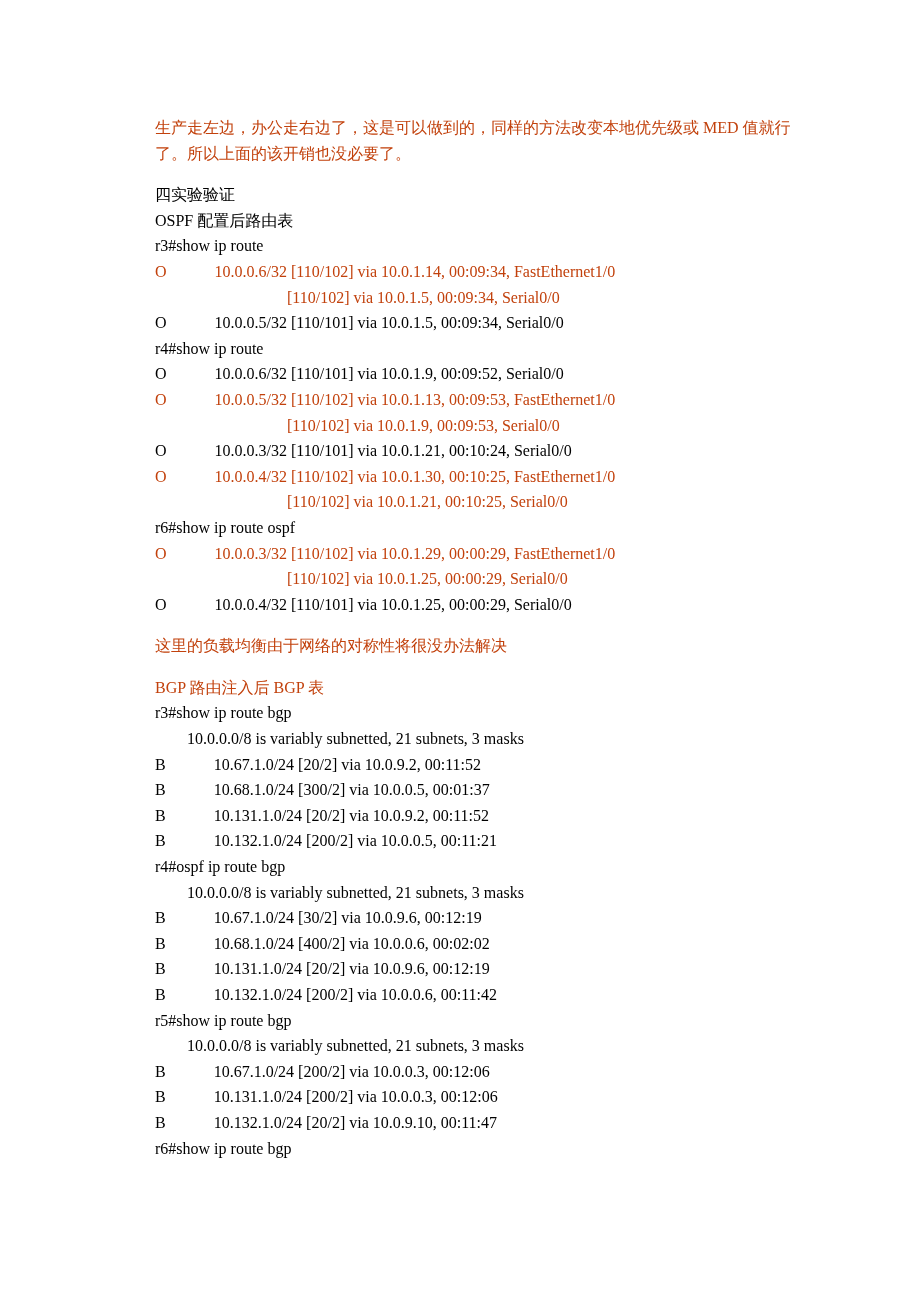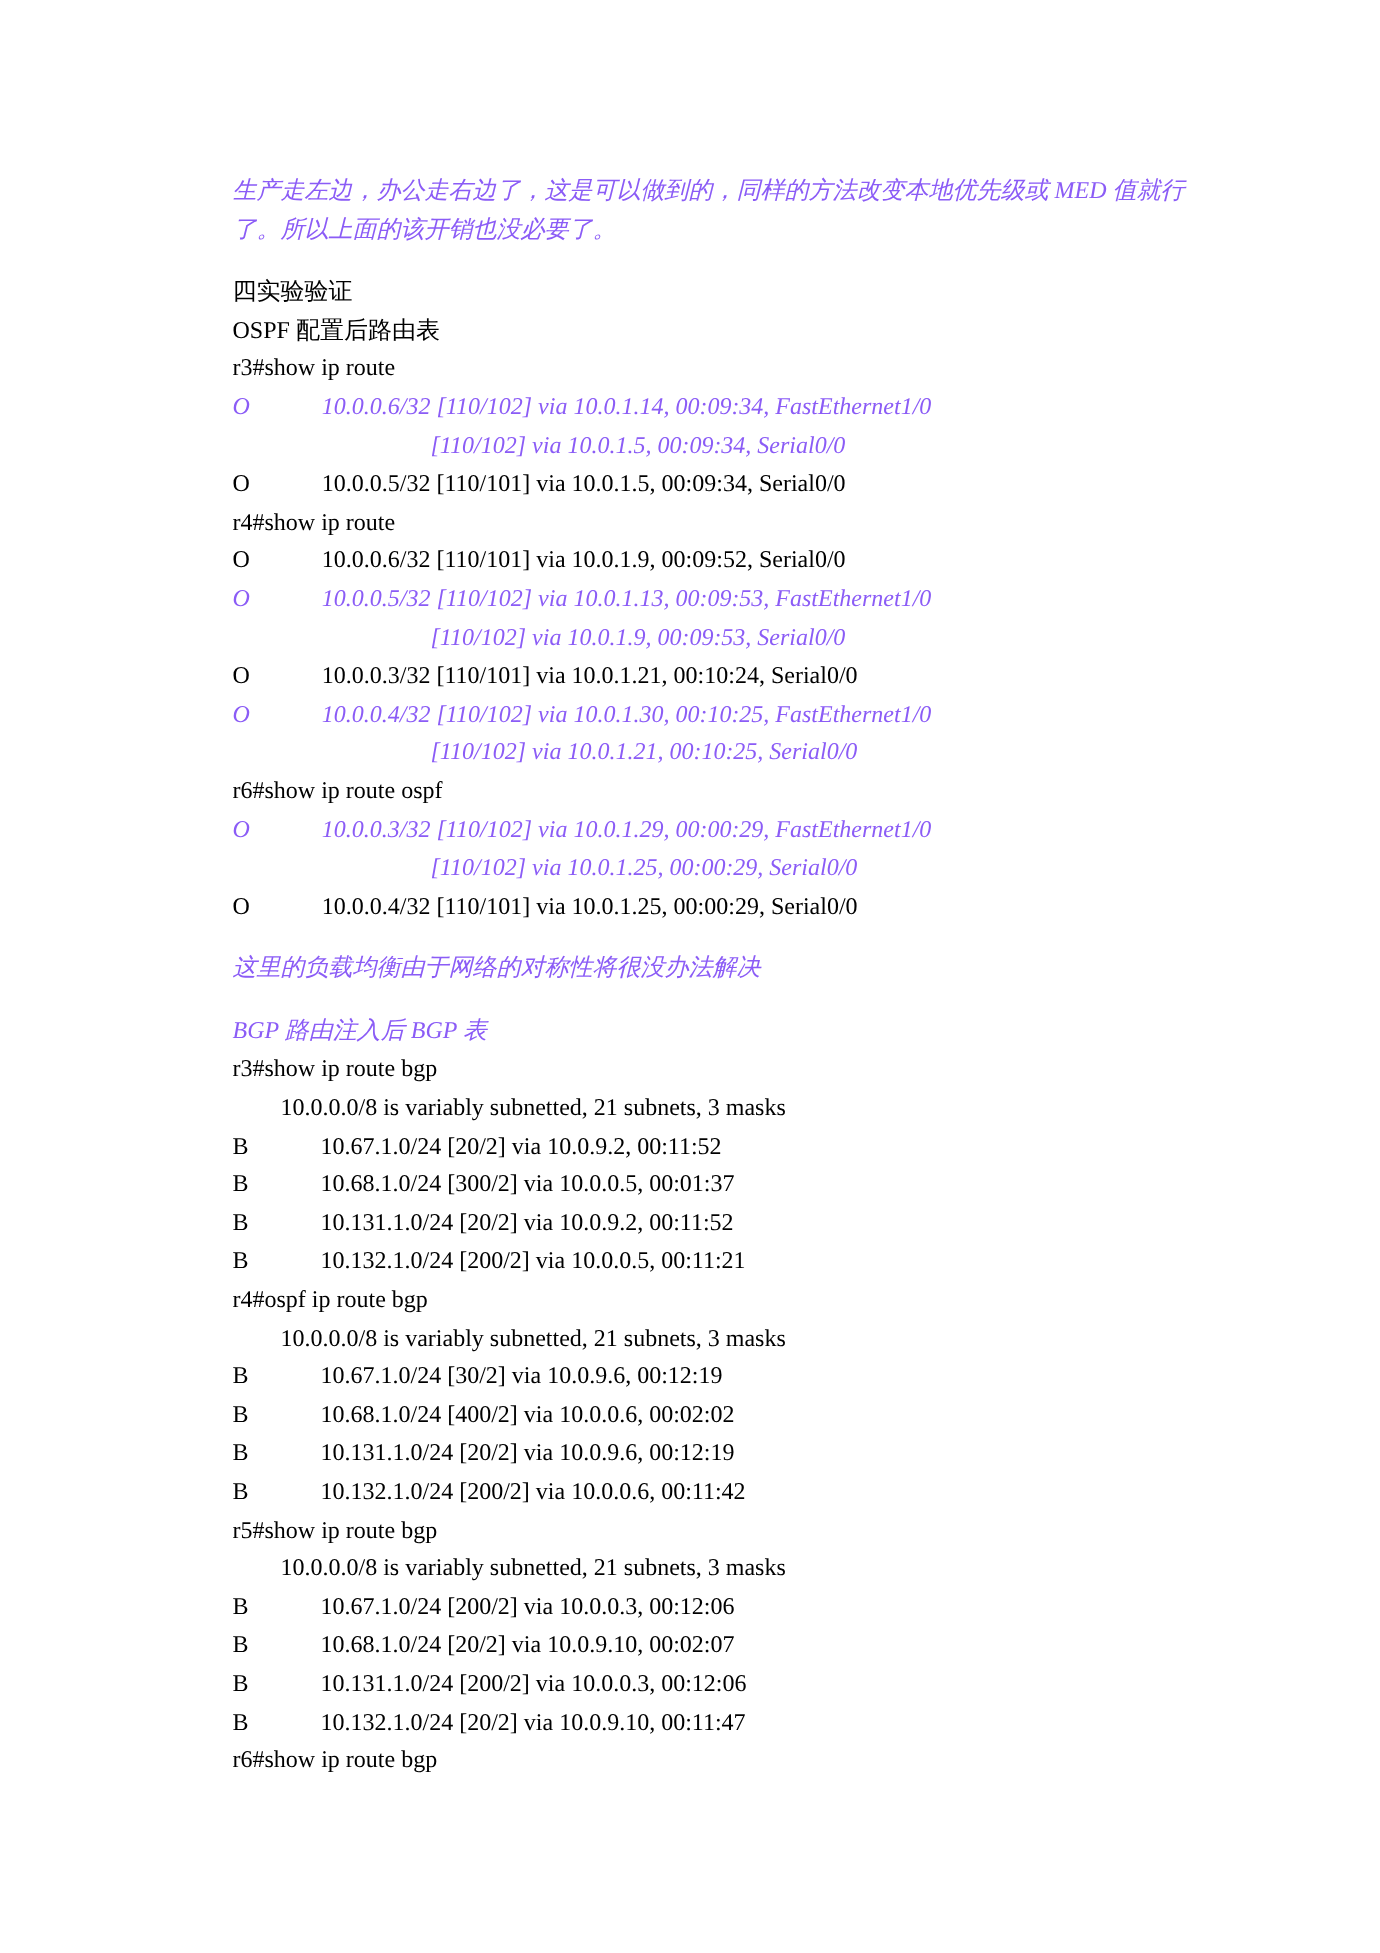--- a/index.html
+++ b/index.html
@@ -10,22 +10,21 @@
     font-size: 16px;
     line-height: 1.6;
     color: #000000;
   }
   .page {
     width: 920px;
     padding: 115px 110px 60px 155px;
     box-sizing: border-box;
   }
   .highlight {
-    color: #8b5cf6;
-    font-style: italic;
+    color: #c2410c;
   }
   .line {
     white-space: pre;
     font-family: "Times New Roman", "SimSun", serif;
   }
   .para {
     margin: 0;
   }
   .gap {
     height: 16px;
@@ -80,19 +79,18 @@
   <div class="line">r4#ospf ip route bgp</div>
   <div class="line">        10.0.0.0/8 is variably subnetted, 21 subnets, 3 masks</div>
   <div class="line">B            10.67.1.0/24 [30/2] via 10.0.9.6, 00:12:19</div>
   <div class="line">B            10.68.1.0/24 [400/2] via 10.0.0.6, 00:02:02</div>
   <div class="line">B            10.131.1.0/24 [20/2] via 10.0.9.6, 00:12:19</div>
   <div class="line">B            10.132.1.0/24 [200/2] via 10.0.0.6, 00:11:42</div>
 
   <div class="line">r5#show ip route bgp</div>
   <div class="line">        10.0.0.0/8 is variably subnetted, 21 subnets, 3 masks</div>
   <div class="line">B            10.67.1.0/24 [200/2] via 10.0.0.3, 00:12:06</div>
-  <div class="line">B            10.68.1.0/24 [20/2] via 10.0.9.10, 00:02:07</div>
   <div class="line">B            10.131.1.0/24 [200/2] via 10.0.0.3, 00:12:06</div>
   <div class="line">B            10.132.1.0/24 [20/2] via 10.0.9.10, 00:11:47</div>
 
   <div class="line">r6#show ip route bgp</div>
 
 </div>
 
 </body></html>

